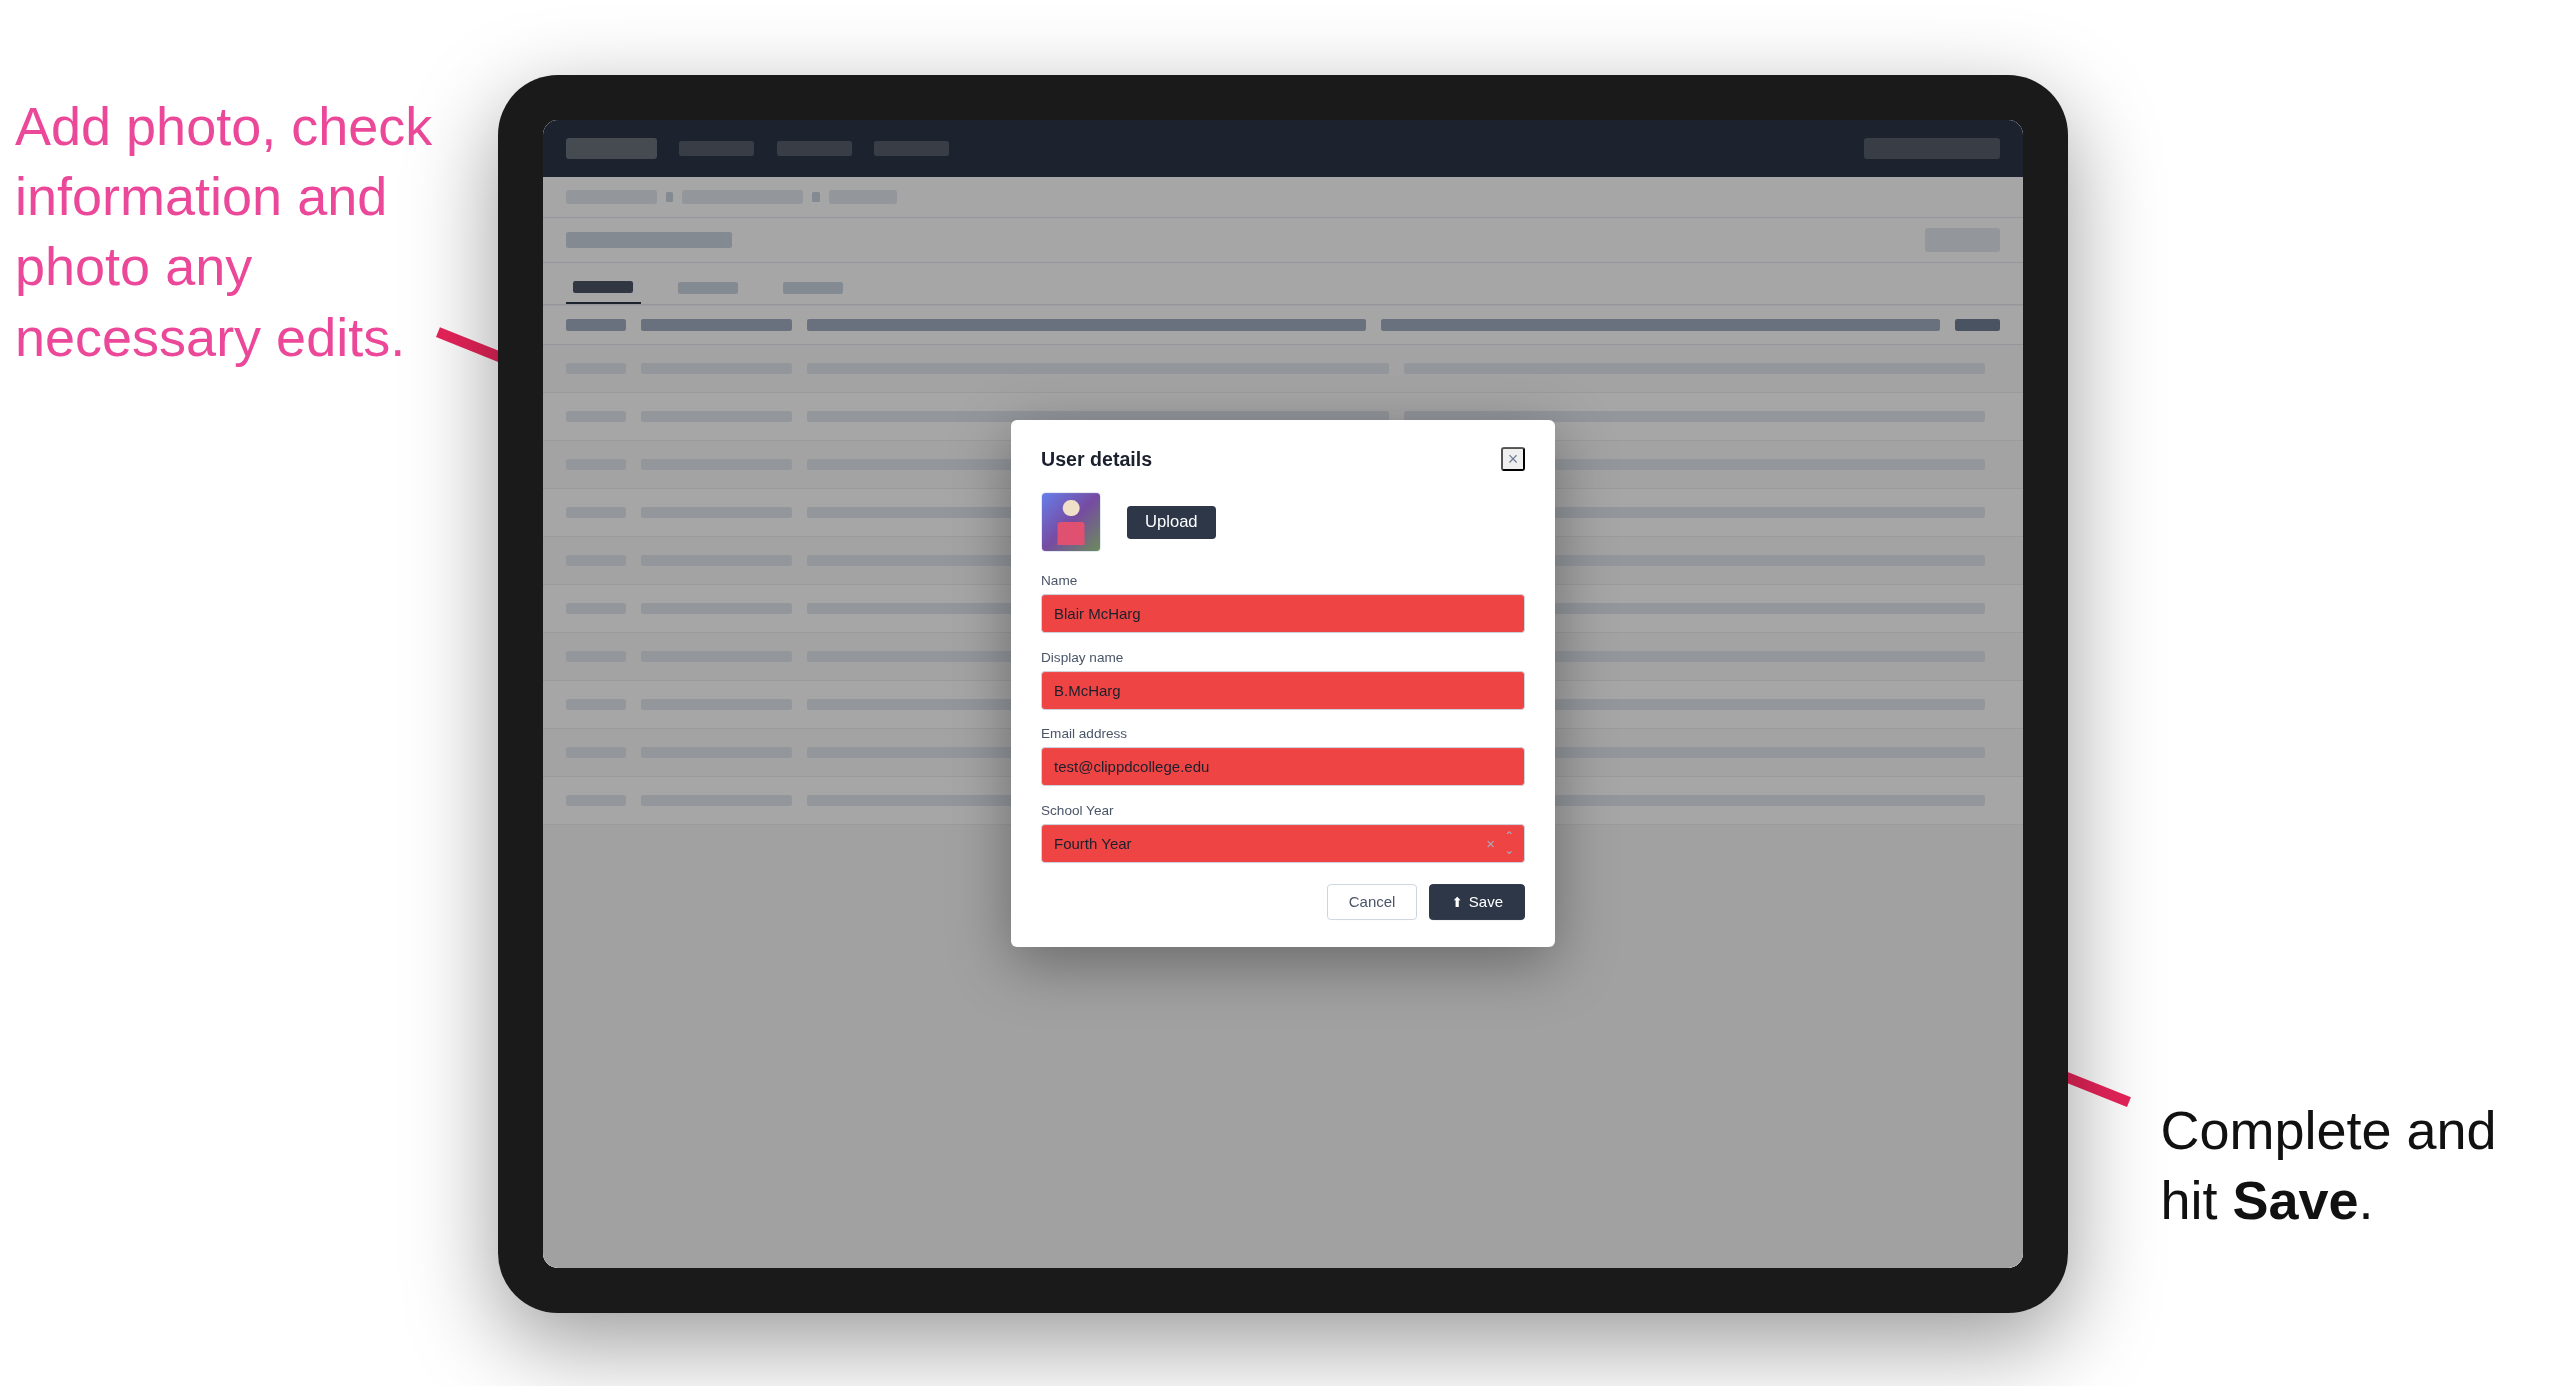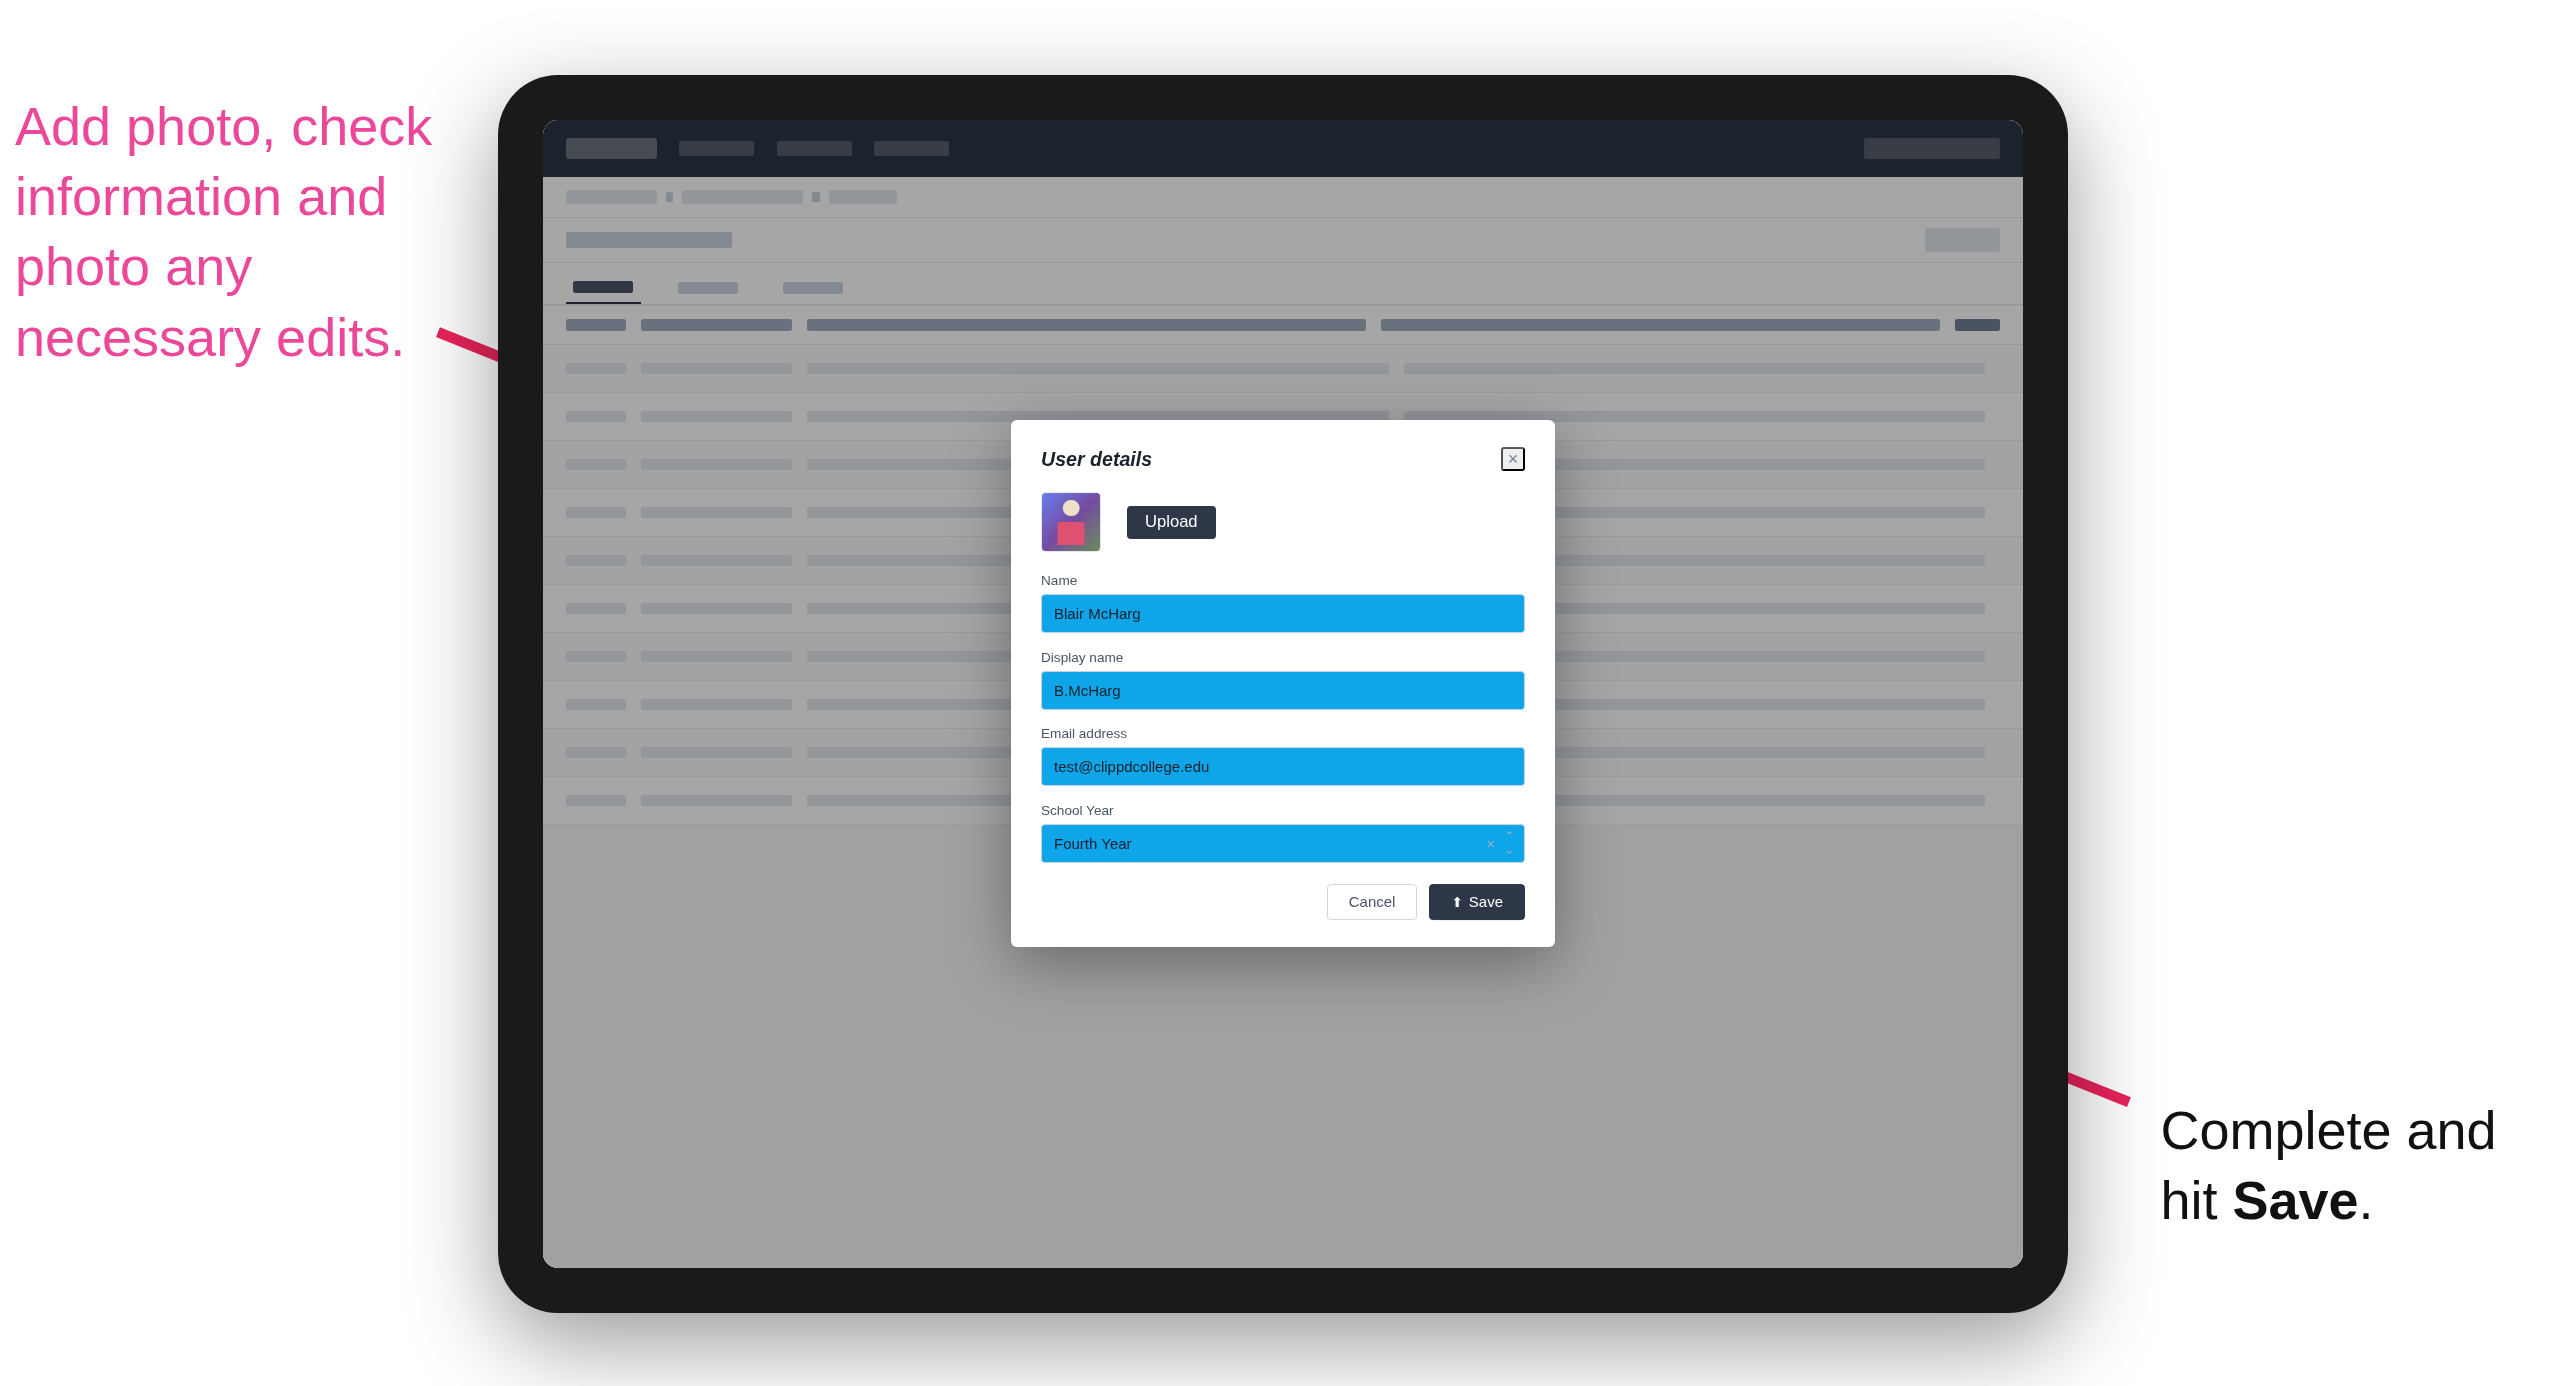--- a/index.html
+++ b/index.html
@@ -272,21 +272,20 @@
     .modal-header {
       display: flex;
       align-items: center;
       justify-content: space-between;
       margin-bottom: 21px;
     }
     .modal-title {
       font-size: 19.6px;
       font-weight: 600;
       color: #1a202c;
-      font-style: italic;
     }
     .modal-close {
       width: 24px;
       height: 24px;
       cursor: pointer;
       display: flex;
       align-items: center;
       justify-content: center;
       color: #718096;
       font-size: 18px;
@@ -364,21 +363,21 @@
     }
     .form-input {
       width: 100%;
       height: 39px;
       border: 0.8px solid #cbd5e0;
       border-radius: 3.8px;
       padding: 0 12px;
       font-size: 15px;
       color: #1a202c;
       outline: none;
-      background: #0ea5e9;
+      background: #ef4444;
     }
 
     
     .select-wrapper {
       position: relative;
     }
     .select-wrapper .form-input {
       appearance: none;
       padding-right: 60px;
     }

